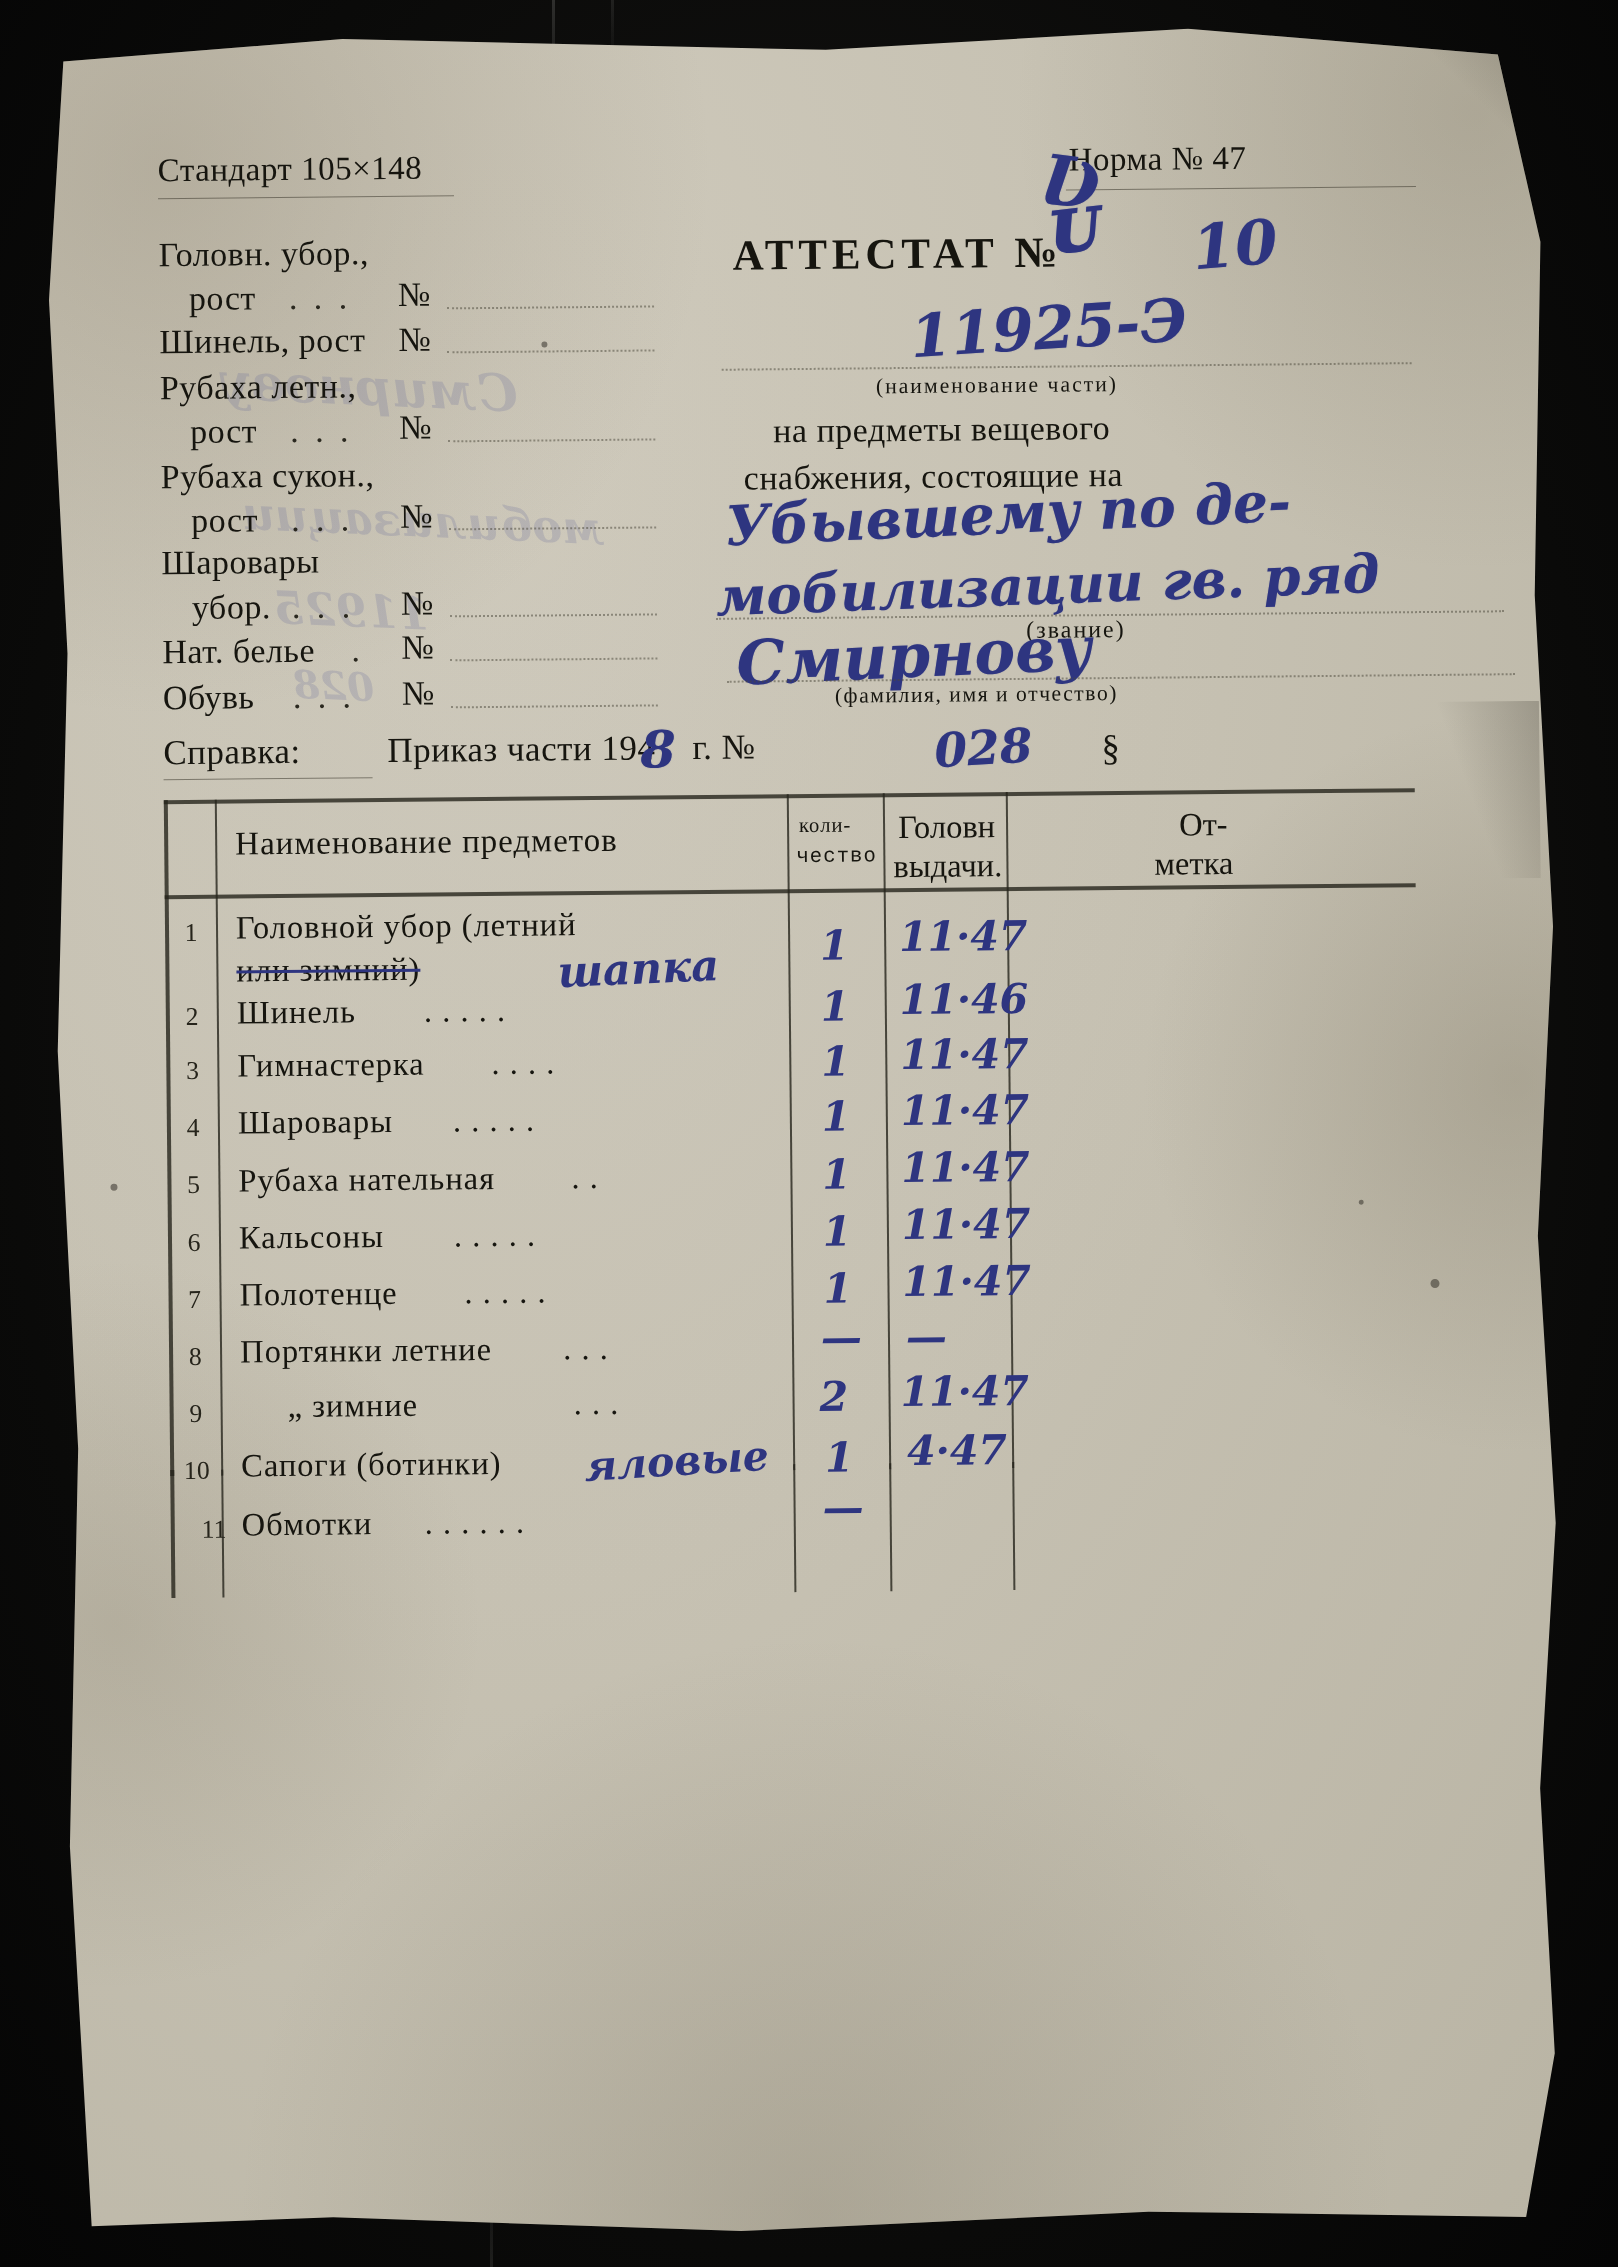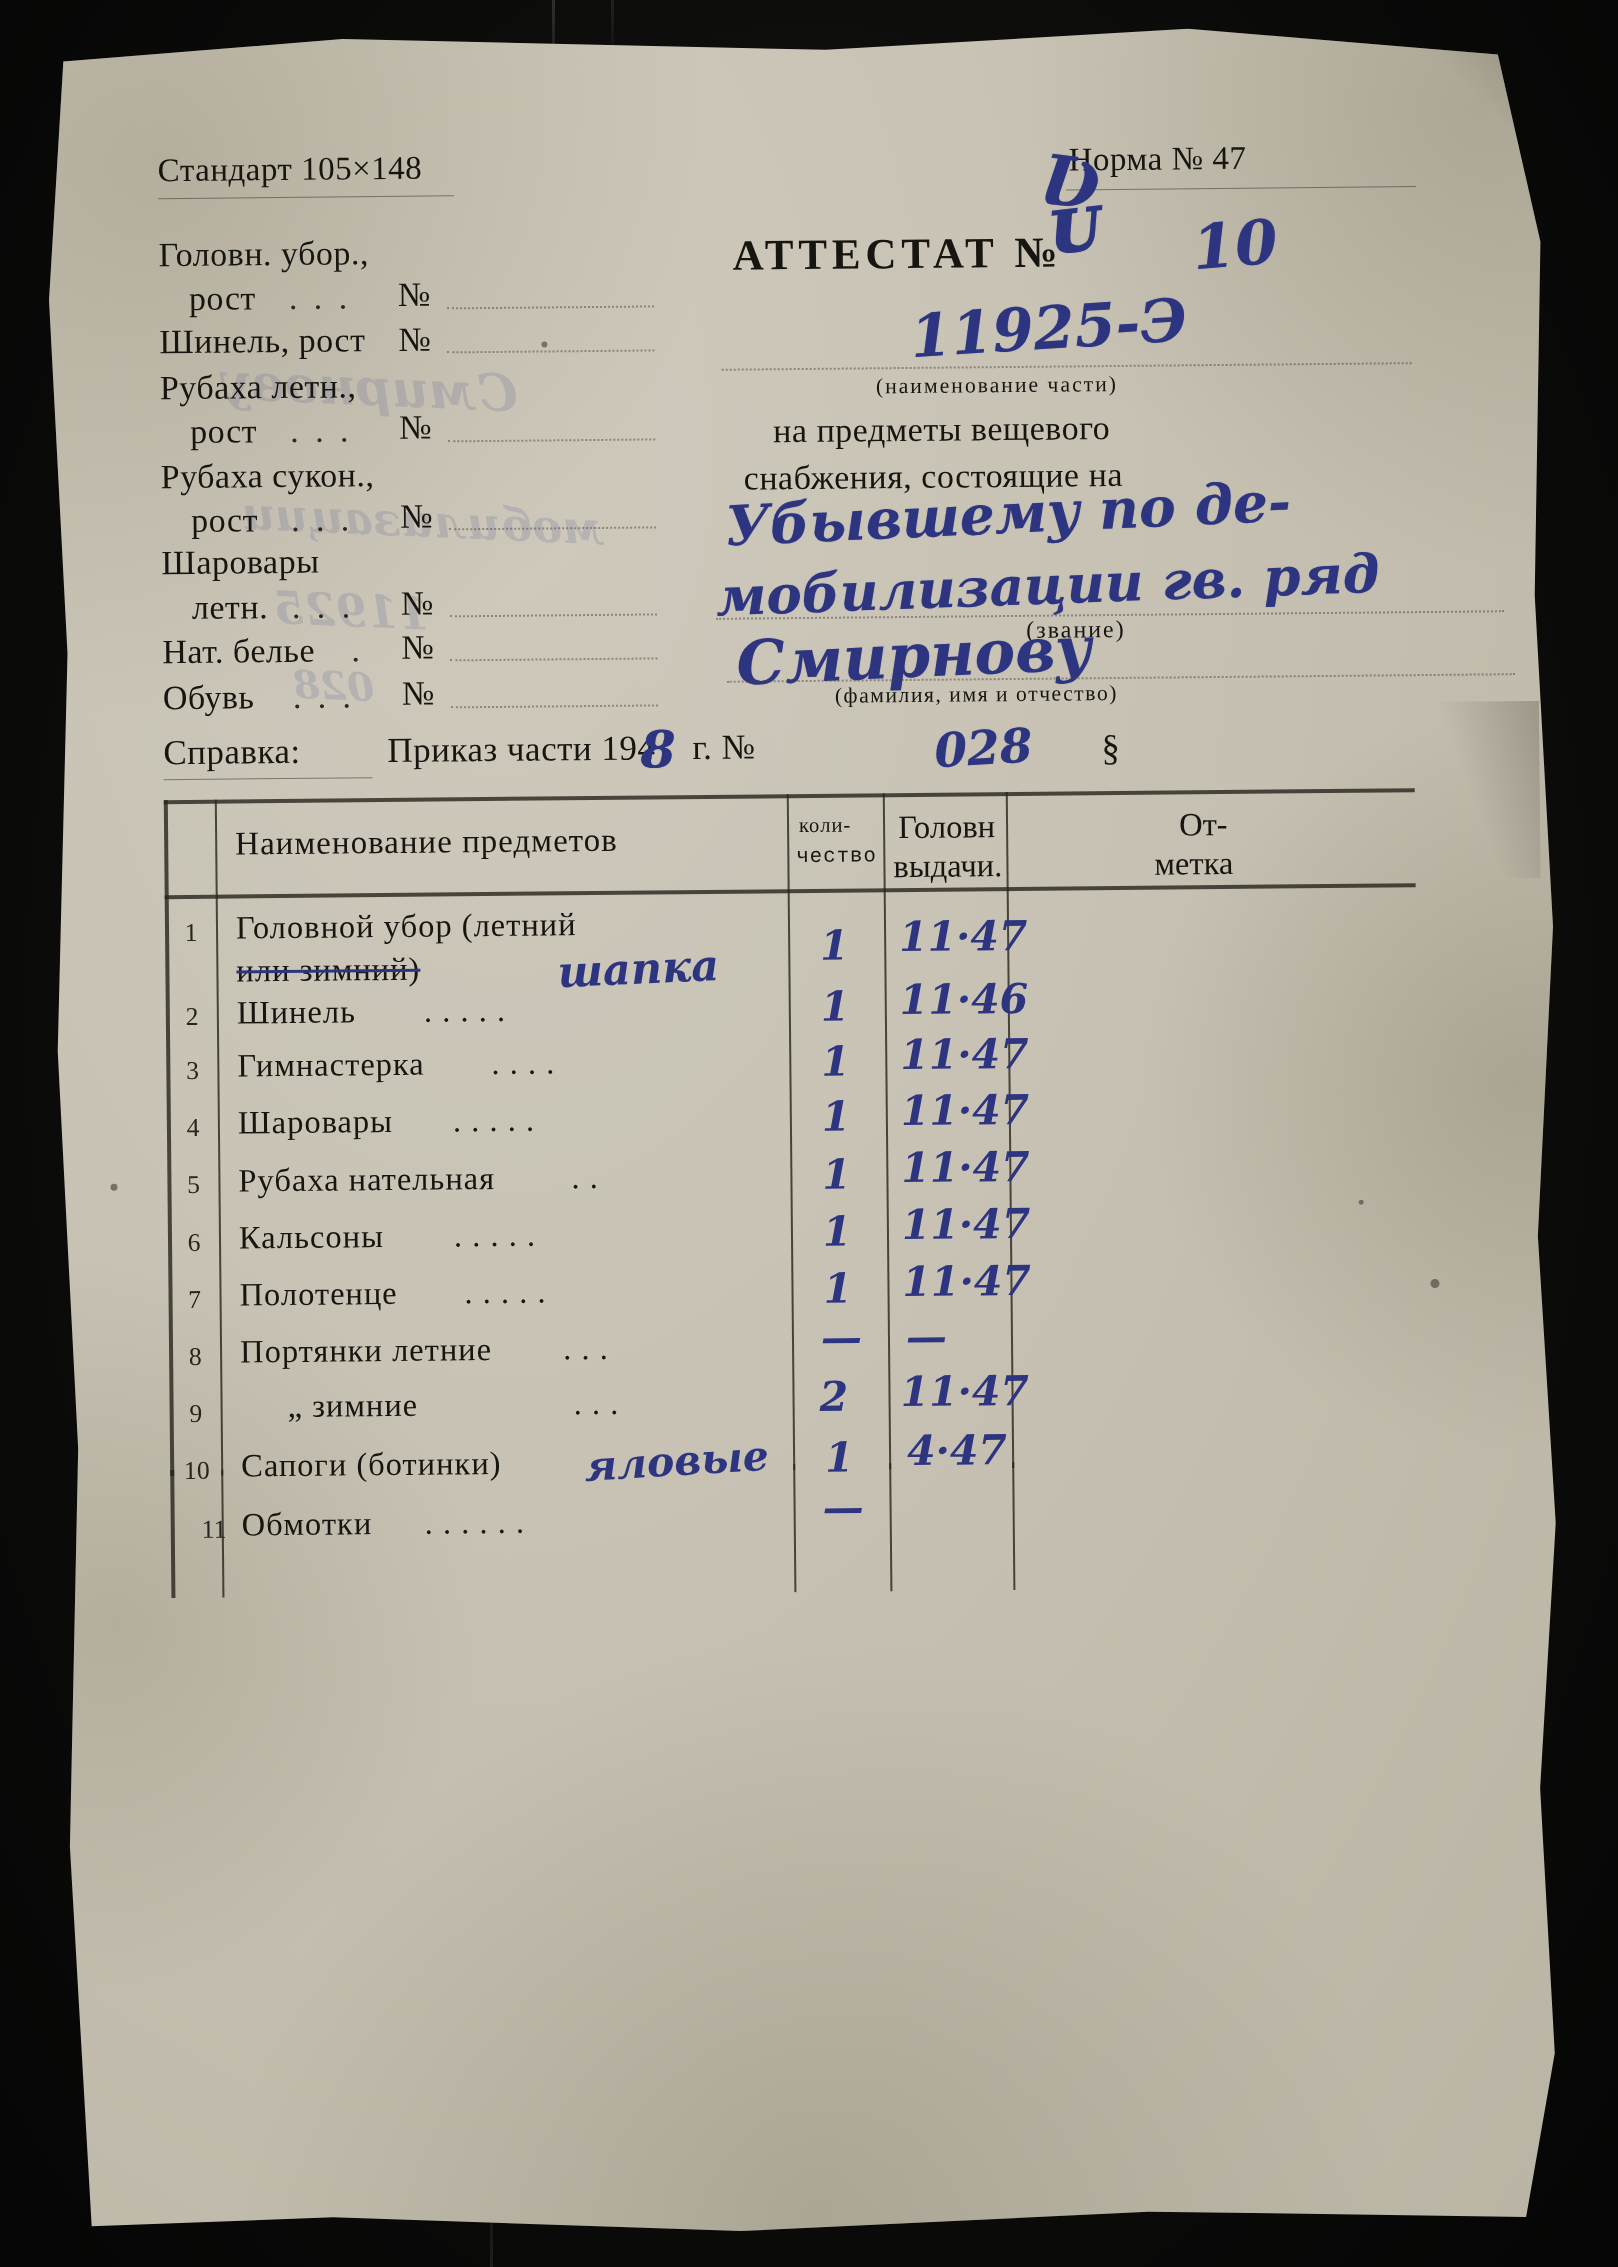--- a/index.html
+++ b/index.html
@@ -323,21 +323,21 @@
       <div class="prn" style="left:355px;top:377px;font-size:34px;">№</div>
       <div class="rule dotline" style="left:404px;top:409px;width:207px;"></div>
 
       <div class="prn lbl" style="left:116px;top:424px;">Рубаха сукон.,</div>
       <div class="prn lbl2" style="left:146px;top:468px;">рост</div>
       <div class="prn dots" style="left:246px;top:468px;font-size:34px;">.  .  .</div>
       <div class="prn" style="left:355px;top:466px;font-size:34px;">№</div>
       <div class="rule dotline" style="left:404px;top:497px;width:207px;"></div>
 
       <div class="prn lbl" style="left:116px;top:510px;">Шаровары</div>
-      <div class="prn lbl2" style="left:146px;top:555px;">летн.</div>
+      <div class="prn lbl2" style="left:146px;top:555px;">убор.</div>
       <div class="prn dots" style="left:246px;top:555px;font-size:34px;">.  .  .</div>
       <div class="prn" style="left:355px;top:553px;font-size:34px;">№</div>
       <div class="rule dotline" style="left:404px;top:584px;width:207px;"></div>
 
       <div class="prn lbl" style="left:116px;top:599px;">Нат. белье</div>
       <div class="prn dots" style="left:305px;top:599px;font-size:34px;">.</div>
       <div class="prn" style="left:355px;top:597px;font-size:34px;">№</div>
       <div class="rule dotline" style="left:404px;top:628px;width:207px;"></div>
 
       <div class="prn lbl" style="left:116px;top:645px;">Обувь</div>

